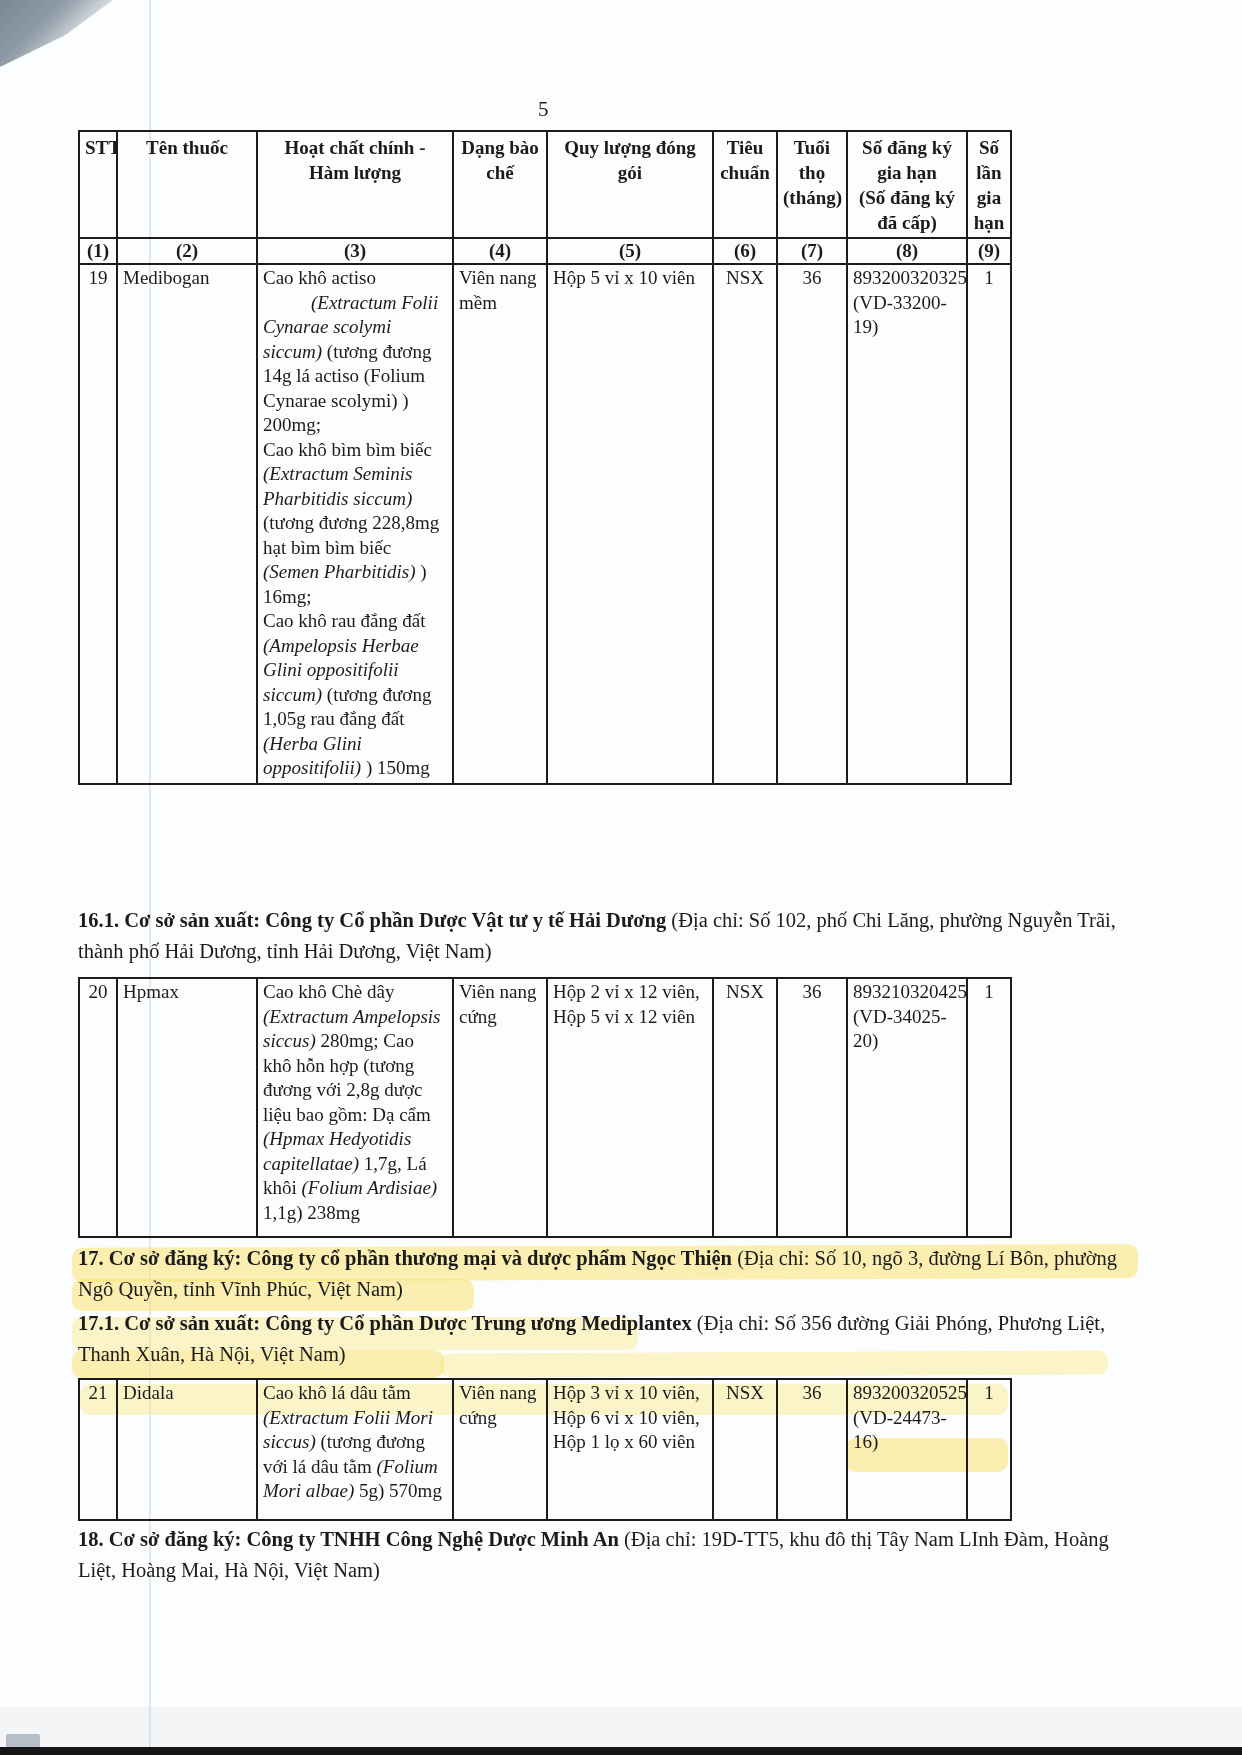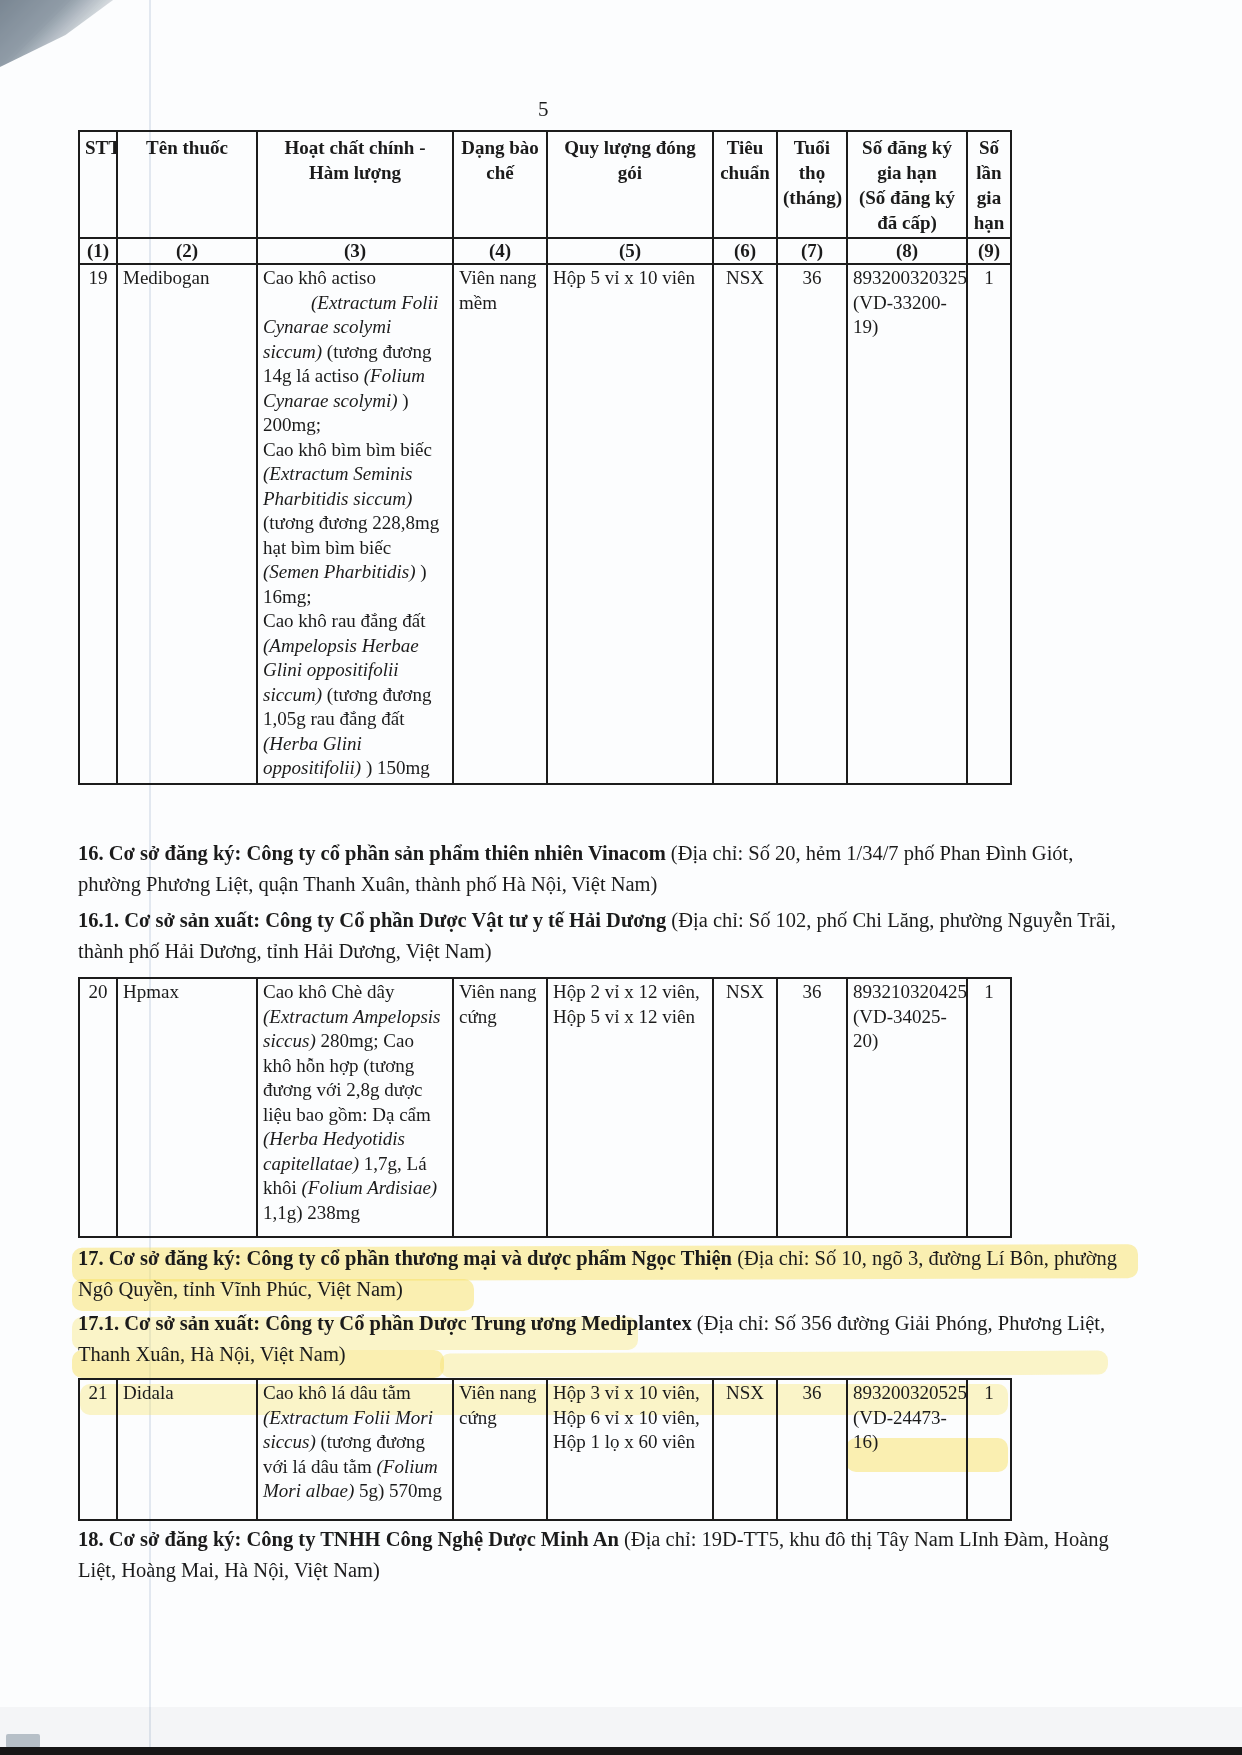--- a/index.html
+++ b/index.html
@@ -121,37 +121,34 @@
       <td>(4)</td>
       <td>(5)</td>
       <td>(6)</td>
       <td>(7)</td>
       <td>(8)</td>
       <td>(9)</td>
     </tr>
     <tr class="data">
       <td class="c">19</td>
       <td>Medibogan</td>
-      <td><span>Cao khô actiso </span><span style="font-style: italic; margin-left: 48px;">(Extractum Folii Cynarae scolymi siccum)</span><span> (tương đương 14g lá actiso </span><span style="font-style: italic;">(Folium Cynarae scolymi)</span><span> ) 200mg;
+      <td><span>Cao khô actiso </span><span style="font-style: italic; margin-left: 48px;">(Extractum Folii Cynarae scolymi siccum)</span><span> (tương đương 14g lá actiso </span><span style="">(Folium Cynarae scolymi)</span><span> ) 200mg;
 Cao khô bìm bìm biếc </span><span style="font-style: italic;">(Extractum Seminis Pharbitidis siccum)</span><span> (tương đương 228,8mg hạt bìm bìm biếc </span><span style="font-style: italic;">(Semen Pharbitidis)</span><span> ) 16mg;
 Cao khô rau đắng đất </span><span style="font-style: italic;">(Ampelopsis Herbae Glini oppositifolii siccum)</span><span> (tương đương 1,05g rau đắng đất </span><span style="font-style: italic;">(Herba Glini oppositifolii)</span><span> ) 150mg</span></td>
       <td>Viên nang mềm</td>
       <td>Hộp 5 vỉ x 10 viên</td>
       <td class="c">NSX</td>
       <td class="c">36</td>
       <td>893200320325
 (VD-33200-19)</td>
       <td class="c">1</td>
     </tr>
   </tbody>
     </table>
 
-  <p class="sec" id="s16">
-    <span class="b">16. Cơ sở đăng ký: Công ty cổ phần sản phẩm thiên nhiên Vinacom</span><span> (Địa chỉ: Số 20, hẻm 1/34/7 phố Phan Đình Giót, phường Phương Liệt, quận Thanh Xuân, thành phố Hà Nội, Việt Nam)</span>
-  </p>
 
   <p class="sec" id="s16-1">
     <span class="b">16.1. Cơ sở sản xuất: Công ty Cổ phần Dược Vật tư y tế Hải Dương</span><span> (Địa chỉ: Số 102, phố Chi Lăng, phường Nguyễn Trãi, thành phố Hải Dương, tỉnh Hải Dương, Việt Nam)</span>
   </p>
 
   <table class="tbl" id="t2">
     <colgroup>
       <col style="width:38px">
         <col style="width:140px">
         <col style="width:196px">
@@ -159,21 +156,21 @@
         <col style="width:166px">
         <col style="width:64px">
       <col style="width:70px">
         <col style="width:120px">
         <col style="width:44px">
     </colgroup>
     <tbody>
         <tr class="data">
       <td class="c">20</td>
       <td>Hpmax</td>
-      <td><span>Cao khô Chè dây </span><span style="font-style: italic;">(Extractum Ampelopsis siccus)</span><span> 280mg; Cao khô hỗn hợp (tương đương với 2,8g dược liệu bao gồm: Dạ cẩm </span><span style="font-style: italic;">(Herba Hedyotidis capitellatae)</span><span> 1,7g, Lá khôi </span><span style="font-style: italic;">(Folium Ardisiae)</span><span> 1,1g) 238mg</span></td>
+      <td><span>Cao khô Chè dây </span><span style="font-style: italic;">(Extractum Ampelopsis siccus)</span><span> 280mg; Cao khô hỗn hợp (tương đương với 2,8g dược liệu bao gồm: Dạ cẩm </span><span style="font-style: italic;">(Hpmax Hedyotidis capitellatae)</span><span> 1,7g, Lá khôi </span><span style="font-style: italic;">(Folium Ardisiae)</span><span> 1,1g) 238mg</span></td>
       <td>Viên nang cứng</td>
       <td>Hộp 2 vỉ x 12 viên,
 Hộp 5 vỉ x 12 viên</td>
       <td class="c">NSX</td>
       <td class="c">36</td>
       <td>893210320425
 (VD-34025-20)</td>
       <td class="c">1</td>
     </tr>
   </tbody>

